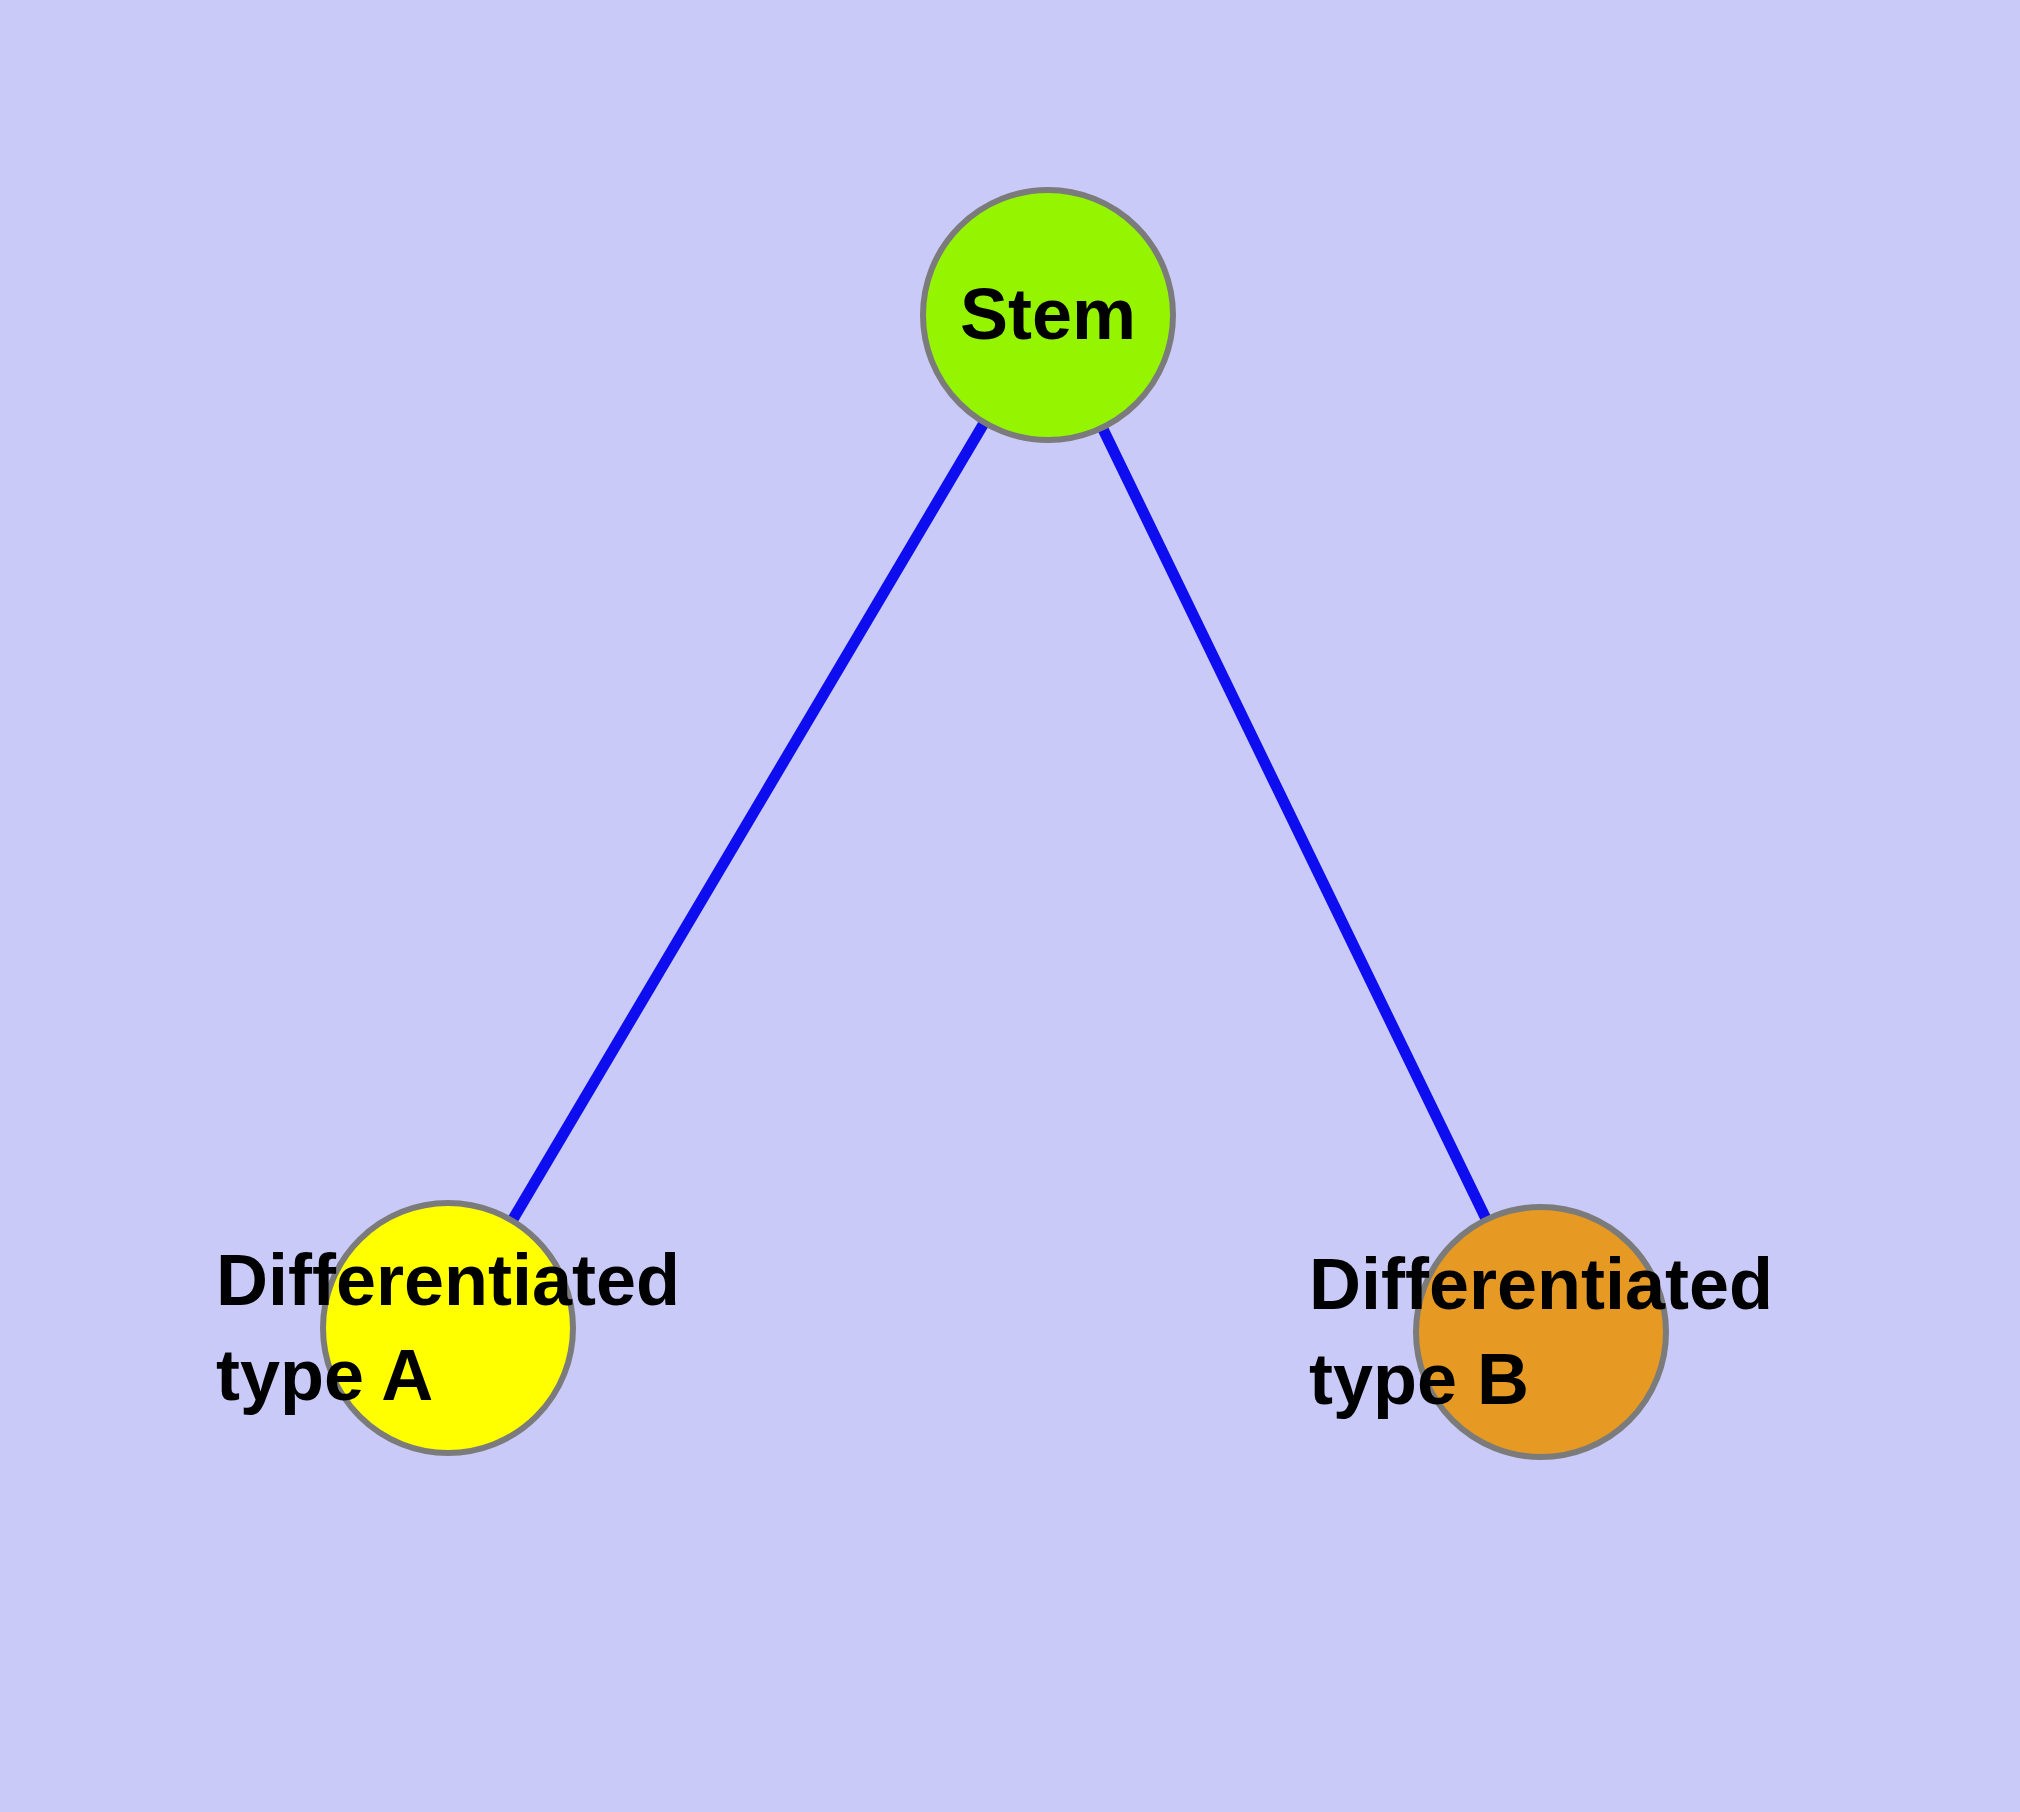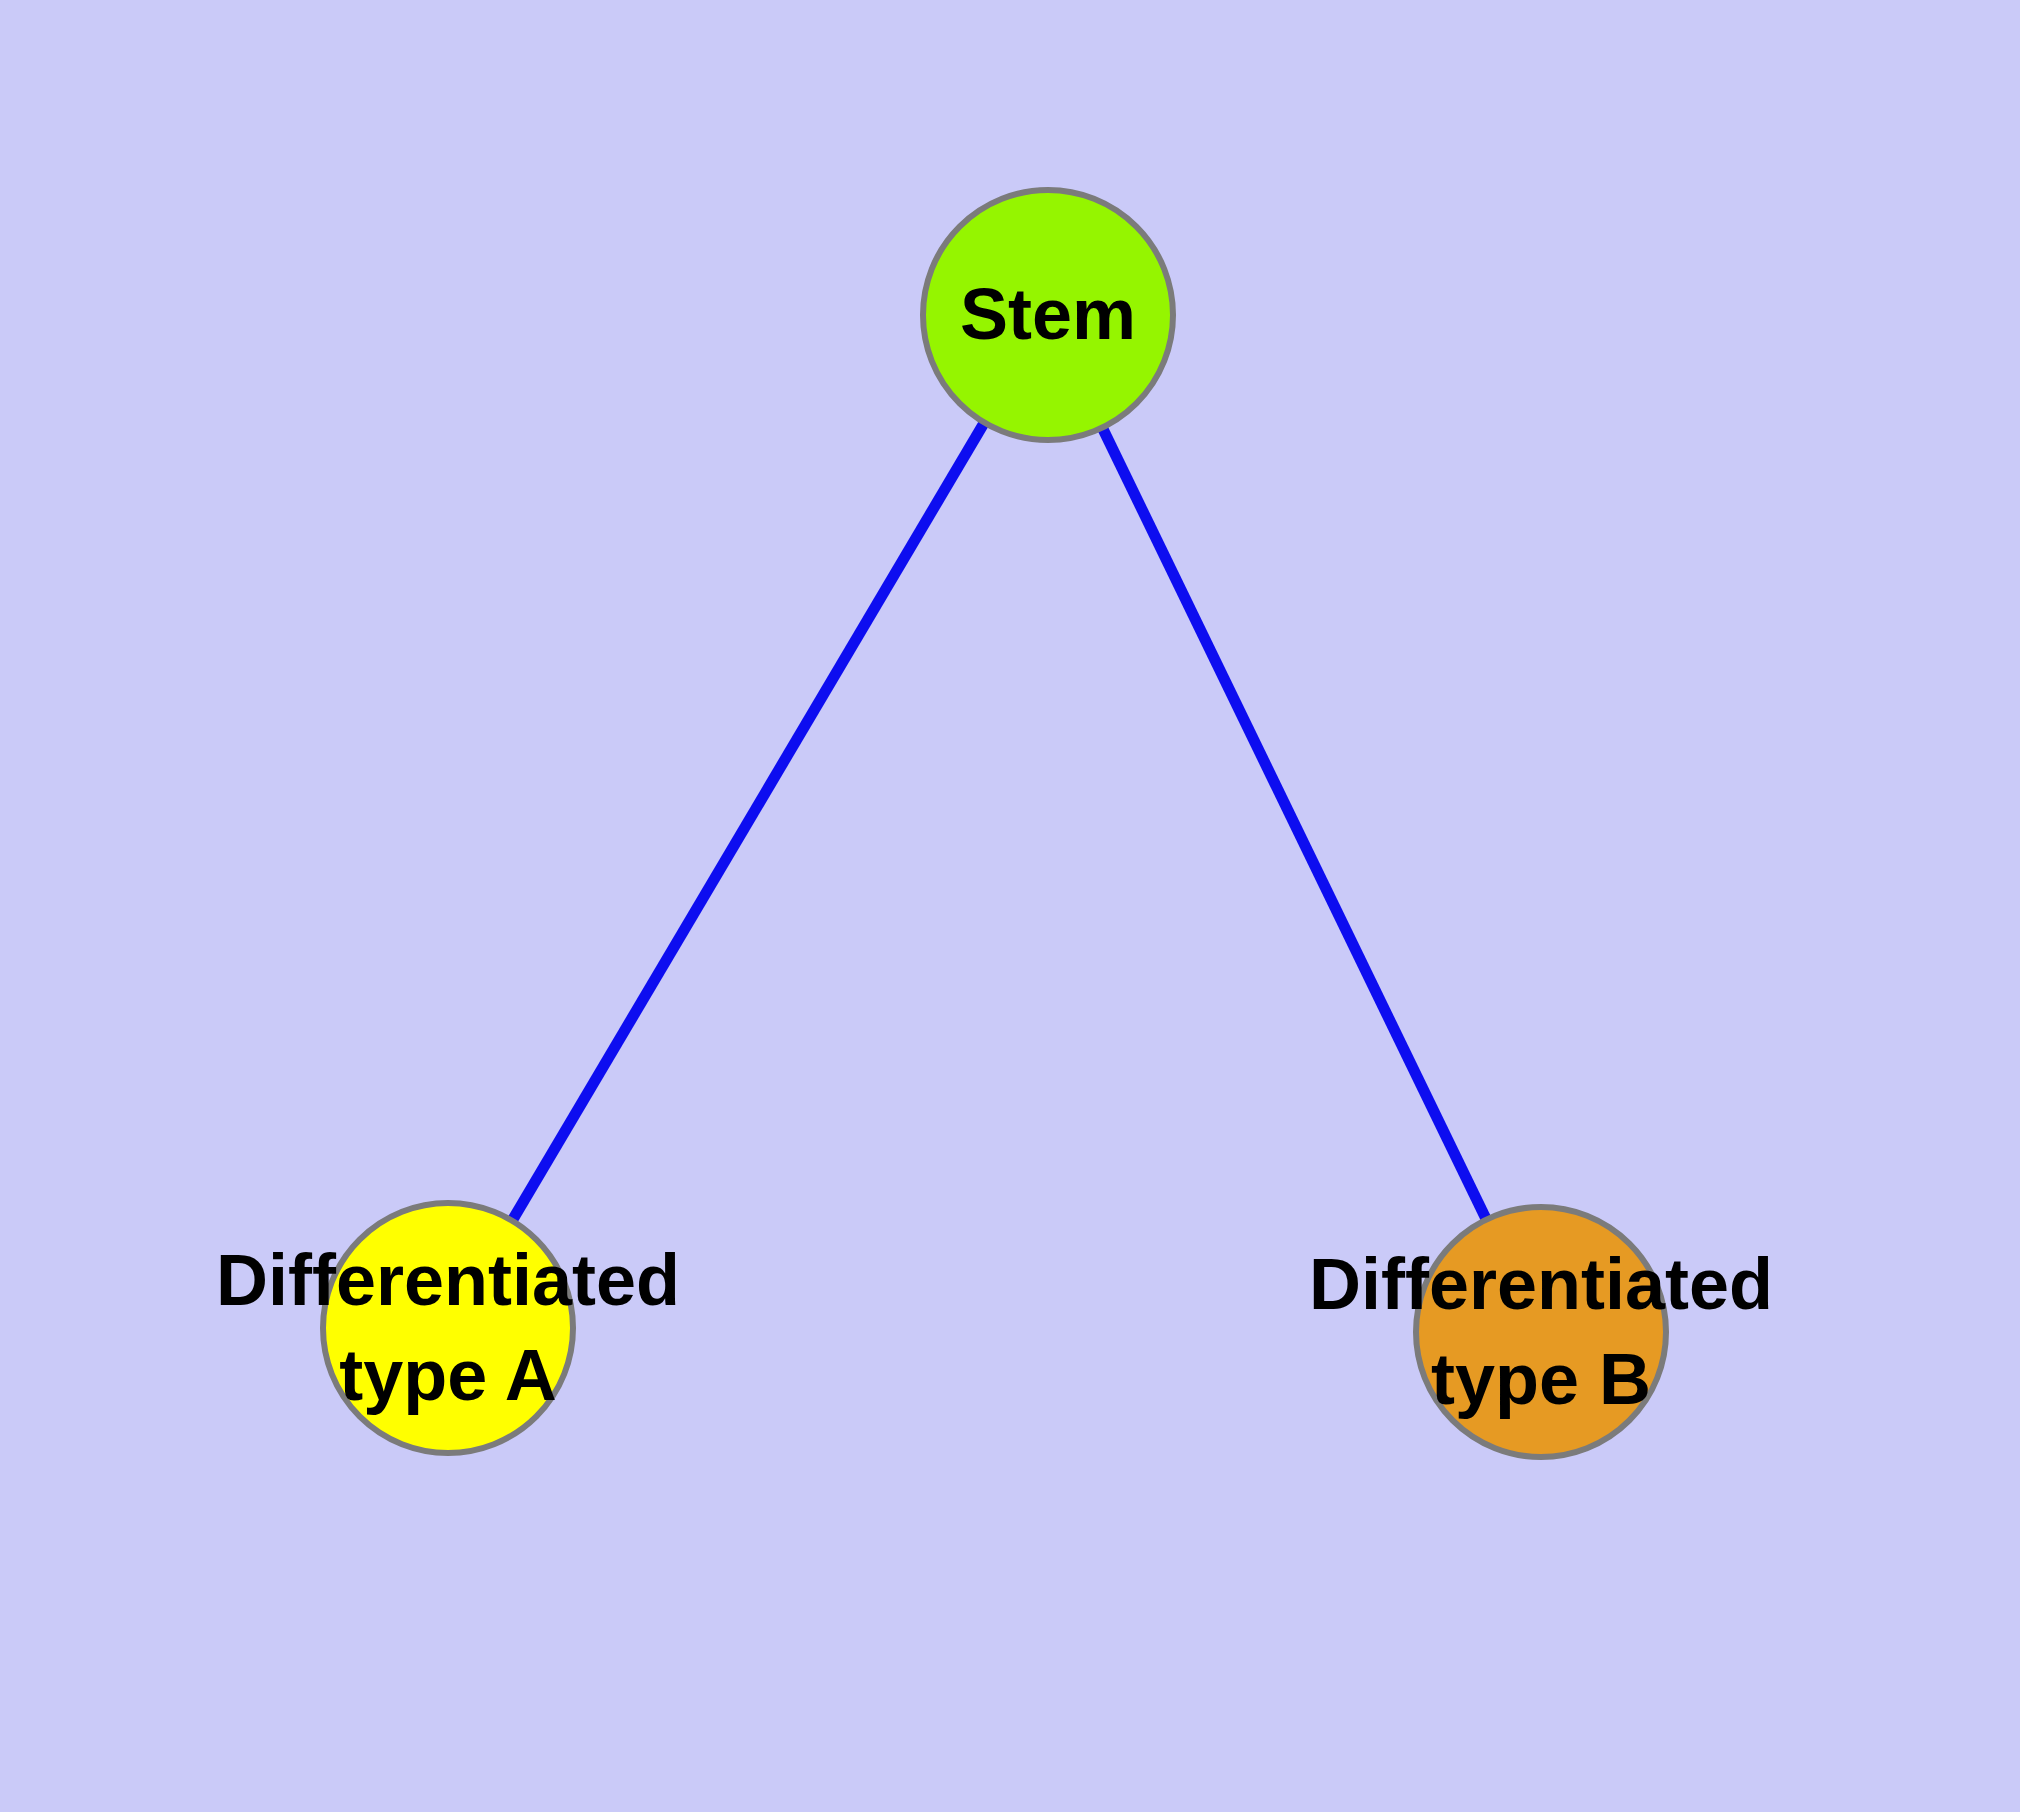--- a/index.html
+++ b/index.html
@@ -29,21 +29,21 @@
     position: absolute;
     z-index: 2;
     box-sizing: border-box;
     border-radius: 50%;
     border: 6px solid #7b7b7b;
   }
   .node-label {
     position: absolute;
     z-index: 3;
     transform: translate(-50%, -50%);
-    text-align: center;
+    text-align: left;
     white-space: pre-line;
     font-weight: bold;
     font-size: 72px;
     line-height: 1.32;
     color: #000000;
     pointer-events: none;
   }
 </style>
 </head>
 <body style="background: rgb(202, 202, 248);">

